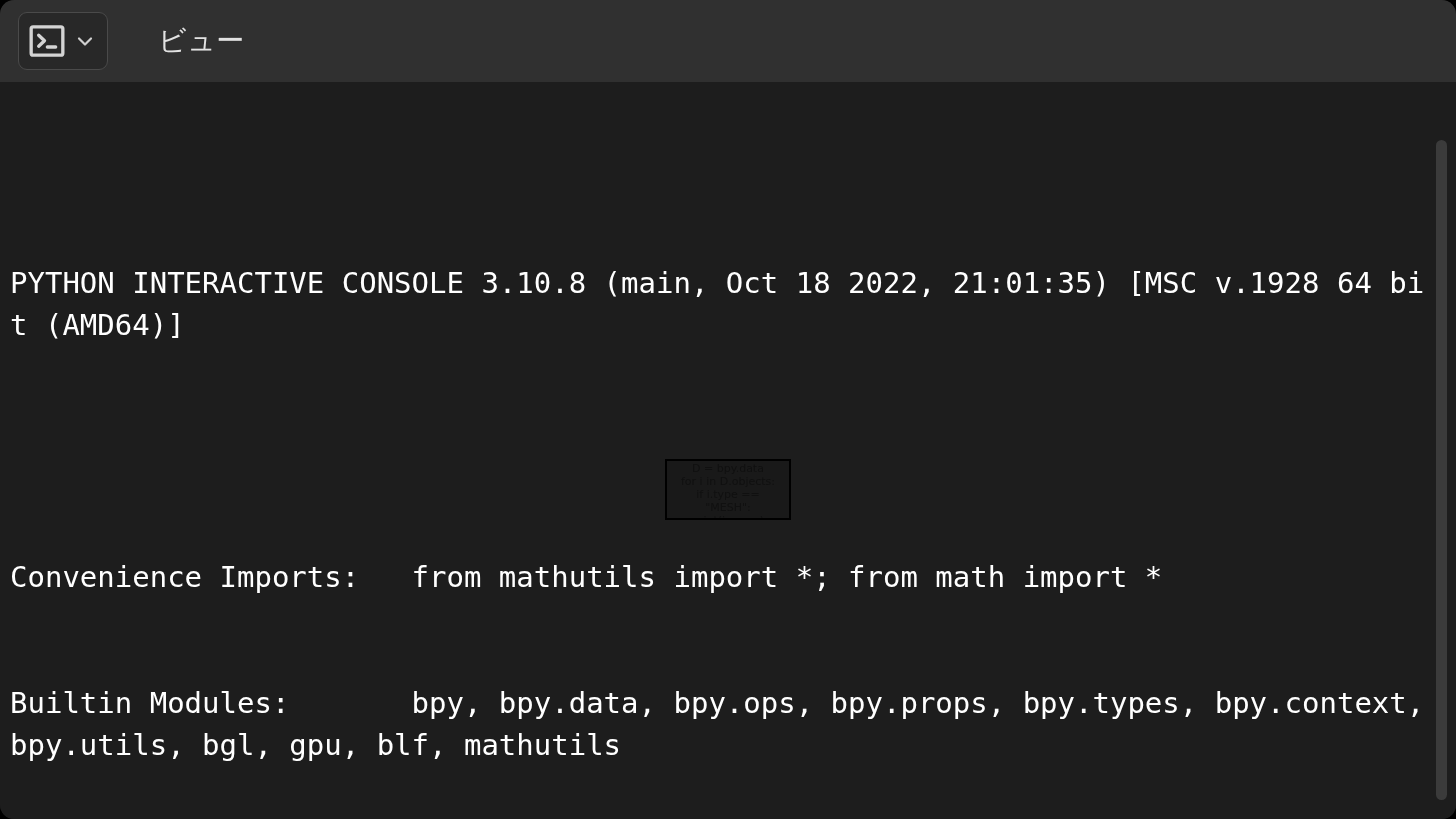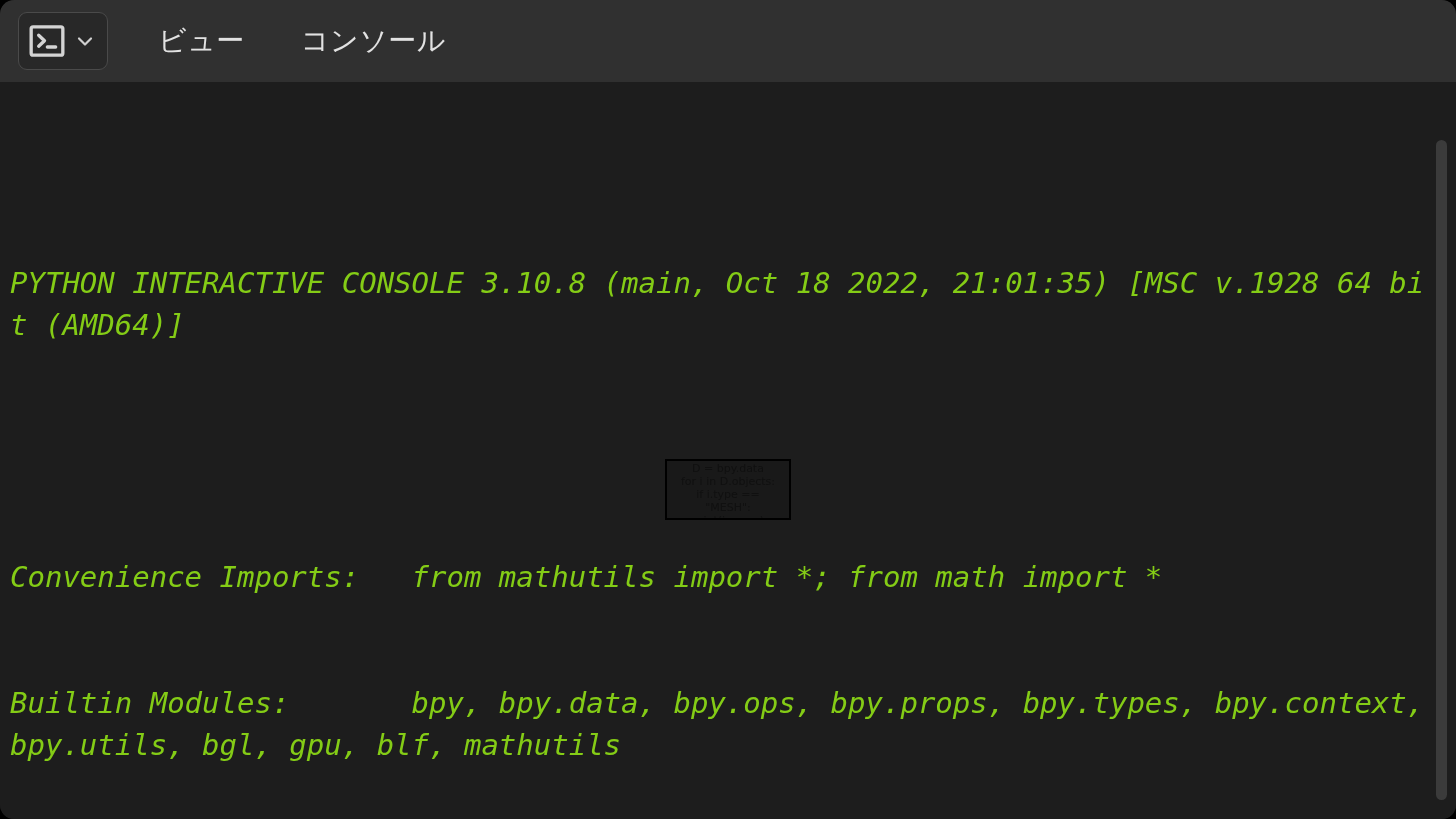--- a/index.html
+++ b/index.html
@@ -65,21 +65,21 @@
   }
   .chevron-icon {
     width: 24px; height: 24px;
     display: block;
   }
 
   .menu-list {
     display: flex;
     align-items: center;
     margin-left: 44px;
-    gap: 44px;
+    gap: 25px;
     text-align: right;
   }
   .menu-item {
     color: #e2e2e2;
     font-size: 28px;
     line-height: 1;
     letter-spacing: 0.5px;
     padding: 6px 6px;
     border-radius: 5px;
     cursor: pointer;
@@ -106,21 +106,21 @@
     right: 22px;
     font-family: "DejaVu Sans Mono", "Liberation Mono", monospace;
     font-size: 29px;
     line-height: 42px;
     white-space: pre;
     letter-spacing: 0px;
   }
 
   .line { height: 42px; white-space: pre; }
   .line.wrap { white-space: pre-wrap; word-break: break-all; height: auto; }
-  .c-info   { color: #84cc16; font-style: italic; }
+  .c-info   { color: #ffffff; }
   .c-blank  { color: transparent; }
 
   
   .scrollbar-track {
     position: absolute;
     right: 4px;
     top: 0;
     width: 14px;
     height: 737px;
     background: transparent;
@@ -177,21 +177,20 @@
         </span>
         <span class="chevron-icon-wrap">
           <svg class="chevron-icon" viewBox="0 0 24 24" fill="none" aria-hidden="true">
             <path d="M6 9.5 L12 15.5 L18 9.5" stroke="#d0d0d0" stroke-width="2.2" stroke-linecap="round" stroke-linejoin="round" fill="none"></path>
           </svg>
         </span>
       </div>
 
       <div class="menu-list">
         <div class="menu-item">ビュー</div>
-        <div class="menu-item">コンソール</div>
       </div>
     </div>
 
     <div class="console-body">
 
       <div class="console-text">
 
         
         <div class="line wrap c-info">PYTHON INTERACTIVE CONSOLE 3.10.8 (main, Oct 18 2022, 21:01:35) [MSC v.1928 64 bit (AMD64)]</div>
         <div class="line c-blank">&nbsp;</div>

